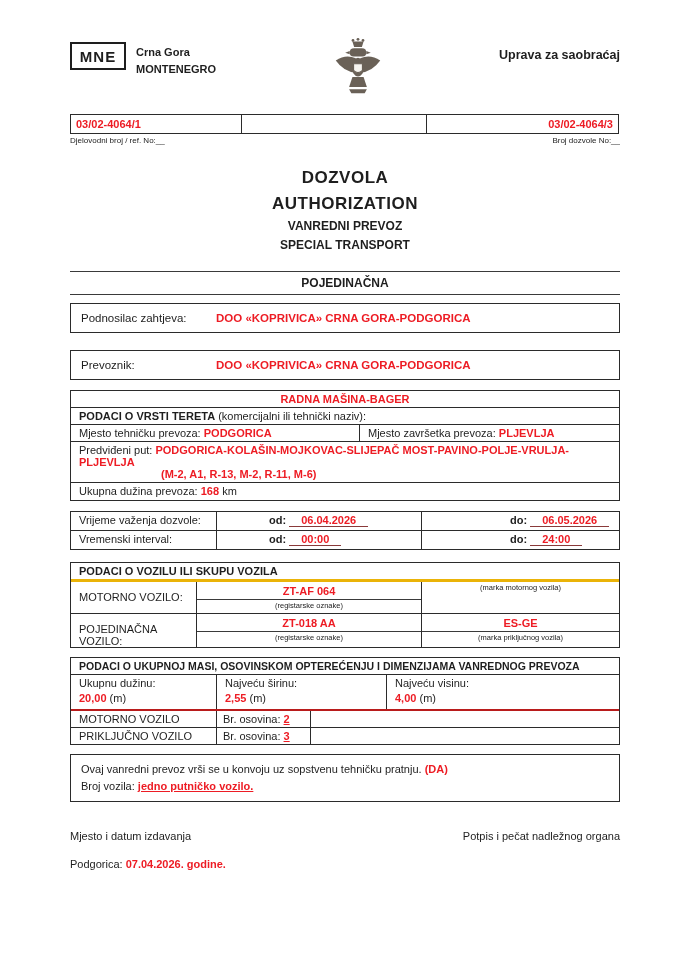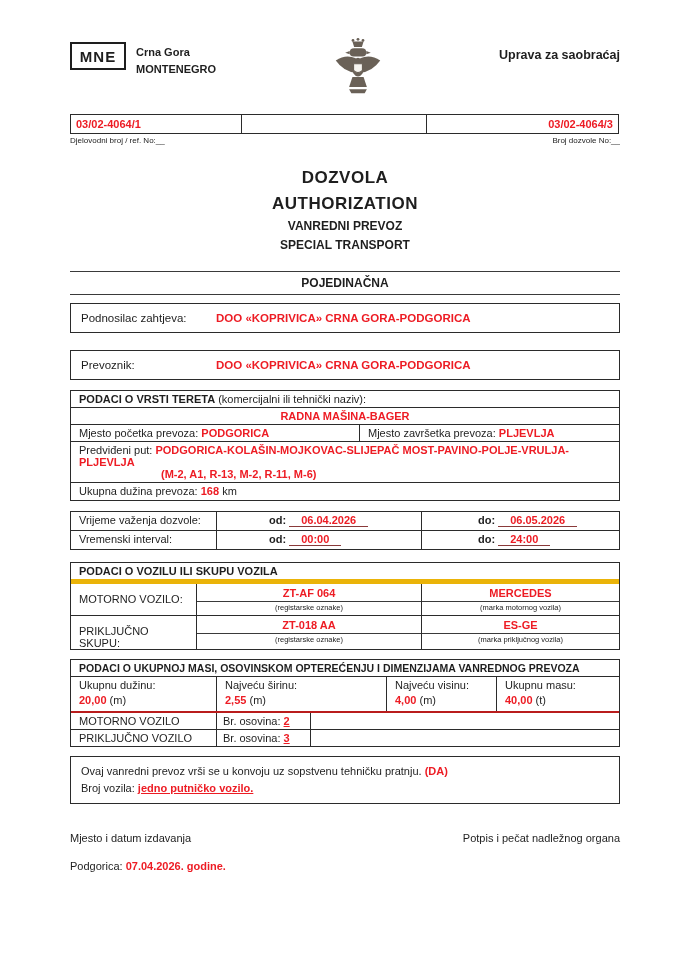--- a/index.html
+++ b/index.html
@@ -49,25 +49,25 @@
   .c-place.second { border-left:1px solid #2b2b2b; flex:1; }
   .c-roads { margin-left:82px; }
 
   
   .validity { font-size:11px; }
   .v-row { display:flex; }
   .v-row + .v-row { border-top:1px solid #2b2b2b; }
   .v-cell { padding:2px 8px; min-height:18px; }
   .v-l { flex:0 0 145px; }
   .v-m { flex:0 0 205px; border-left:1px solid #2b2b2b; padding-left:52px; }
-  .v-r { flex:1; border-left:1px solid #2b2b2b; padding-left:56px; }
+  .v-r { flex:1; border-left:1px solid #2b2b2b; padding-left:88px; }
 
   
   .vehicle { font-size:11px; }
-  .vh-title { font-weight:bold; padding:2px 8px; border-bottom:5px solid #eab308; }
+  .vh-title { font-weight:bold; padding:2px 8px; border-bottom:3px solid #eab308; }
   .vh-row { display:flex; }
   .vh-row.second { border-top:1px solid #2b2b2b; }
   .vh-label { flex:0 0 125px; padding:9px 8px 0; }
   .vh-field { flex:0 0 225px; border-left:1px solid #2b2b2b; text-align:center; }
   .vh-field.last { flex:1; }
   .fv { border-bottom:1px solid #3a3a3a; padding:3px 0 2px; }
   .fc { font-size:7.5px; color:#222; padding:1px 0 3px; }
 
   
   .dims { font-size:11px; }
@@ -152,30 +152,30 @@
     <span class="lbl">Podnosilac zahtjeva:</span>
     <span class="red">DOO «KOPRIVICA» CRNA GORA-PODGORICA</span>
   </div>
 
   <div class="box label-box m17">
     <span class="lbl">Prevoznik:</span>
     <span class="red">DOO «KOPRIVICA» CRNA GORA-PODGORICA</span>
   </div>
 
   <div class="box cargo m10">
+    <div class="c-row c-name">
+      <span class="red">RADNA MAŠINA-BAGER</span>
+    </div>
     <div class="c-row c-title">
       <b>PODACI O VRSTI TERETA</b>
       <span class="note">(komercijalni ili tehnički naziv):</span>
     </div>
-    <div class="c-row c-name">
-      <span class="red">RADNA MAŠINA-BAGER</span>
-    </div>
     <div class="c-row c-places">
       <div class="c-place">
-        <span>Mjesto početka prevoza:</span>
+        <span>Mjesto tehničku prevoza:</span>
         <span class="red">PODGORICA</span>
       </div>
       <div class="c-place second">
         <span>Mjesto završetka prevoza:</span>
         <span class="red">PLJEVLJA</span>
       </div>
     </div>
     <div class="c-row c-route">
       <div>
         <span>Predviđeni put:</span>
@@ -219,26 +219,25 @@
 
   <div class="box vehicle m12">
     <div class="vh-title">PODACI O VOZILU ILI SKUPU  VOZILA</div>
     <div class="vh-row">
       <div class="vh-label">MOTORNO VOZILO:</div>
       <div class="vh-field">
         <div class="fv red">ZT-AF 064</div>
         <div class="fc">(registarske oznake)</div>
       </div>
       <div class="vh-field last">
-        <div class="fv red">MERCEDES</div>
         <div class="fc">(marka motornog vozila)</div>
       </div>
     </div>
     <div class="vh-row second">
-      <div class="vh-label">PRIKLJUČNO SKUPU:</div>
+      <div class="vh-label">POJEDINAČNA VOZILO:</div>
       <div class="vh-field">
         <div class="fv red">ZT-018 AA</div>
         <div class="fc">(registarske oznake)</div>
       </div>
       <div class="vh-field last">
         <div class="fv red">ES-GE</div>
         <div class="fc">(marka priključnog vozila)</div>
       </div>
     </div>
   </div>
@@ -260,27 +259,20 @@
           <span>(m)</span>
         </div>
       </div>
       <div class="d-col d-c3">
         <div>Najveću visinu:</div>
         <div class="d-val">
           <span class="red">4,00</span>
           <span>(m)</span>
         </div>
       </div>
-      <div class="d-col d-c4">
-        <div>Ukupnu masu:</div>
-        <div class="d-val">
-          <span class="red">40,00</span>
-          <span>(t)</span>
-        </div>
-      </div>
     </div>
     <div class="ax-row first">
       <div class="ax-label">MOTORNO VOZILO</div>
       <div class="ax-cell">
         <span>Br. osovina:</span>
         <span class="red ul-red">2</span>
       </div>
       <div class="ax-fill"></div>
     </div>
     <div class="ax-row">

